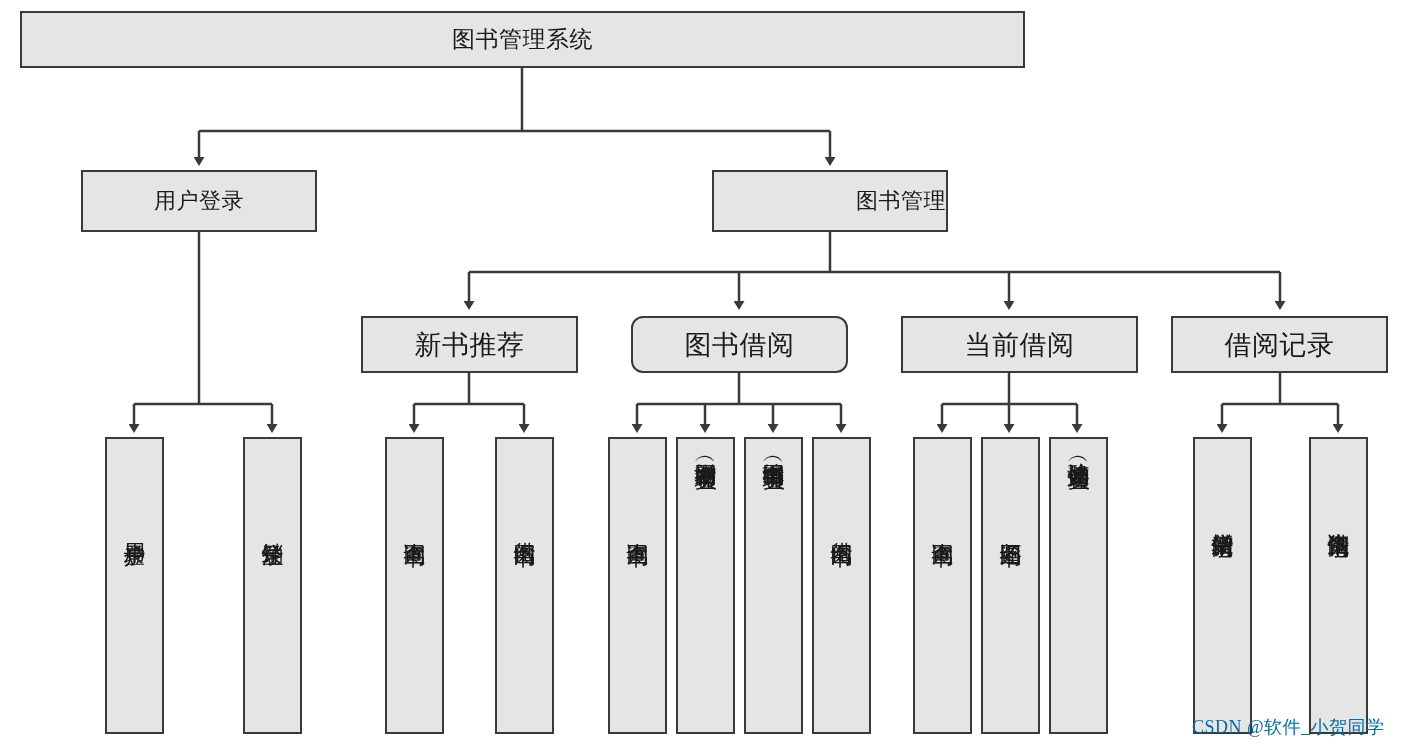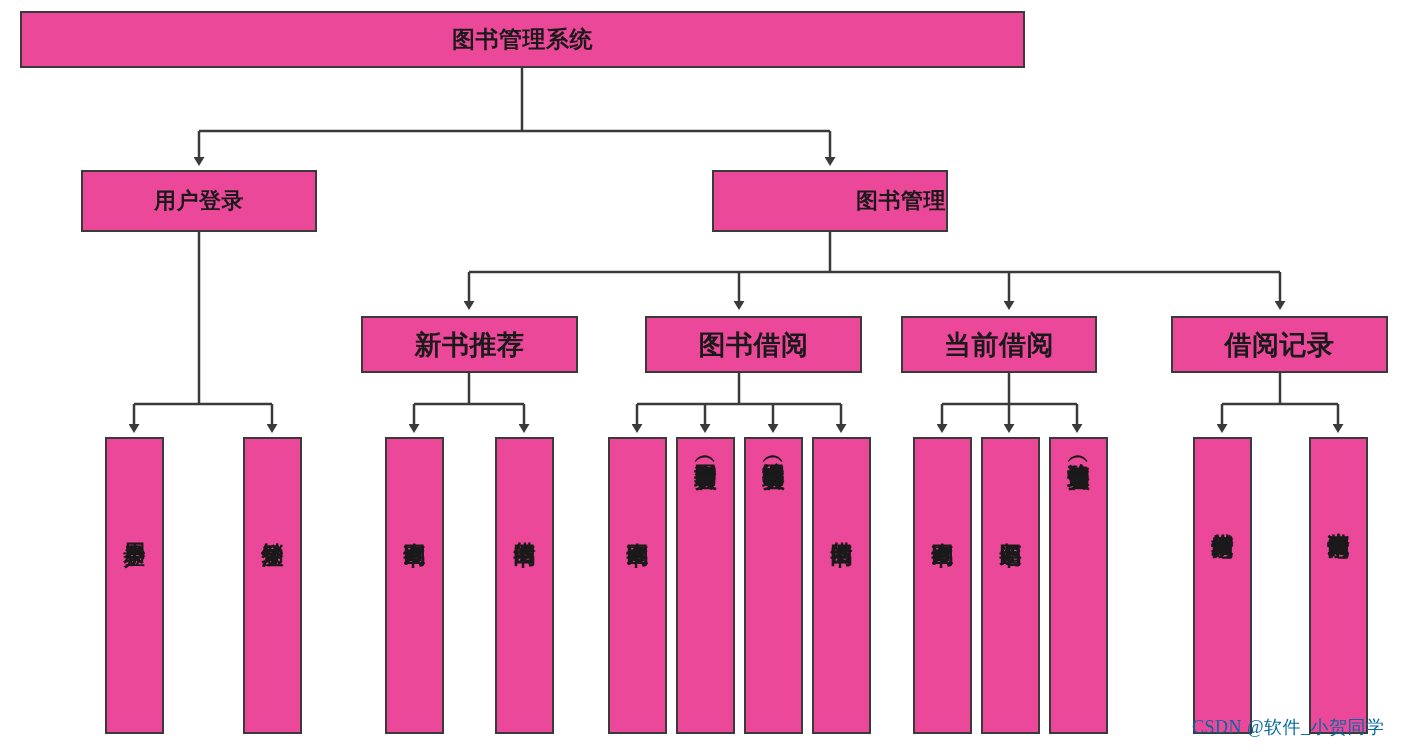--- a/index.html
+++ b/index.html
@@ -22,26 +22,25 @@
     left: 0;
     top: 0;
     width: 1405px;
     height: 747px;
     pointer-events: none;
   }
   .node {
     position: absolute;
     box-sizing: border-box;
     border: 2px solid #3a3a3a;
-    background: #ec4899;
+    background: #e5e5e5;
     display: flex;
     align-items: center;
     justify-content: center;
     color: #1a1a1a;
-    font-weight: bold;
   }
   .node .label {
     font-size: 22px;
     line-height: 1.15;
     letter-spacing: 0.5px;
     white-space: nowrap;
   }
   .node.root .label { font-size: 23px; }
   .node.lvl2 .label { font-size: 22px; }
   .node.lvl3 .label { font-size: 27px; }
@@ -139,24 +138,24 @@
   <div class="node lvl2" style="left:81px; top:170px; width:236px; height:62px;">
     <span class="label">用户登录</span>
   </div>
   <div class="node lvl2" style="left:712px; top:170px; width:236px; height:62px;justify-content:flex-end;">
     <span class="label">图书管理</span>
   </div>
 
   <div class="node lvl3" style="left:361px; top:316px; width:217px; height:57px;">
     <span class="label">新书推荐</span>
   </div>
-  <div class="node lvl3" style="left:645px; top:316px; width:217px; height:57px;">
+  <div class="node lvl3" style="left:631px; top:316px; width:217px; height:57px;border-radius:12px;">
     <span class="label">图书借阅</span>
   </div>
-  <div class="node lvl3" style="left:901px; top:316px; width:196px; height:57px;">
+  <div class="node lvl3" style="left:901px; top:316px; width:237px; height:57px;">
     <span class="label">当前借阅</span>
   </div>
   <div class="node lvl3" style="left:1171px; top:316px; width:217px; height:57px;">
     <span class="label">借阅记录</span>
   </div>
 
   <div class="node leaf short" style="left:105px; top:437px; width:59px; height:297px;">
     <span class="label">用户登录</span>
   </div>
   <div class="node leaf short" style="left:243px; top:437px; width:59px; height:297px;">

